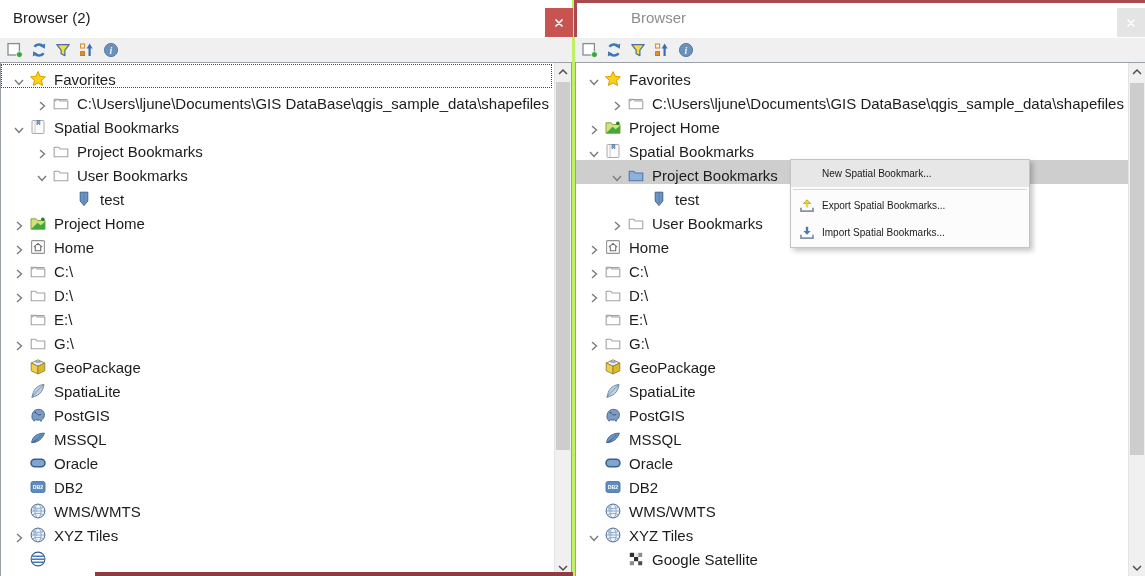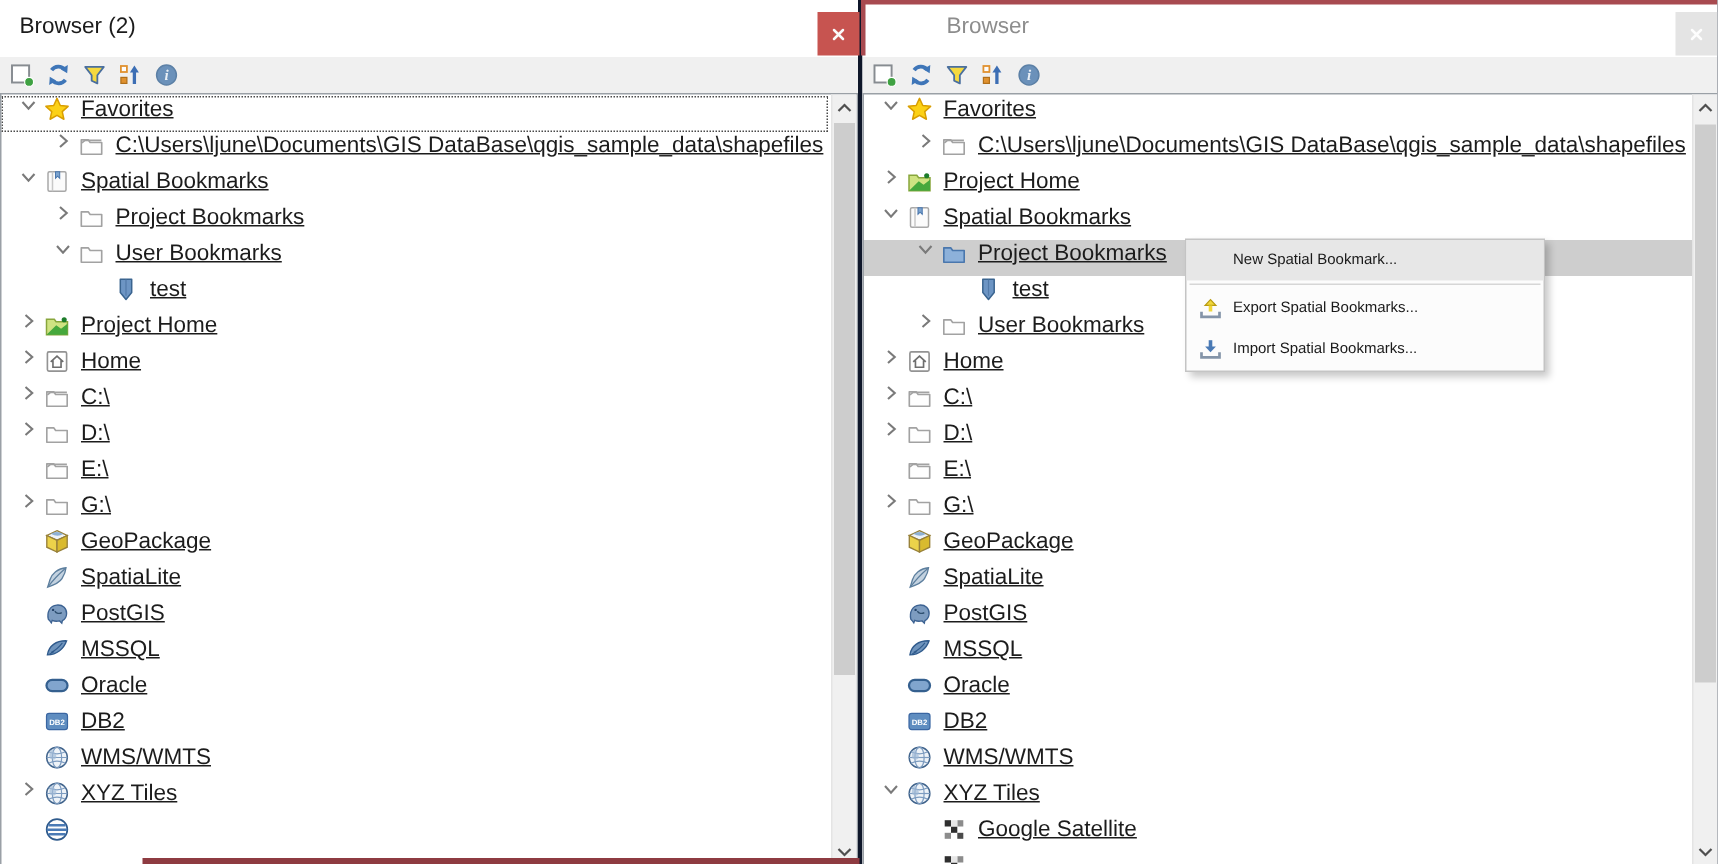--- a/index.html
+++ b/index.html
@@ -1,19 +1,19 @@
 <!DOCTYPE html>
 <html><head>
 <meta charset="utf-8">
 <style>
   * { margin:0; padding:0; box-sizing:border-box; }
   html,body { background:#fff; }
   #app {
     position:relative; width:1145px; height:576px; overflow:hidden;
-    background:#0f172a; font-family:"Liberation Sans", sans-serif; color:#1c1c1c;
+    background:#bef264; font-family:"Liberation Sans", sans-serif; color:#1c1c1c;
   }
   .panel { position:absolute; top:0; height:576px; background:#fff; }
   #left-panel  { left:0; width:572px; }
   #right-panel { left:575px; width:570px; }
 
   .titlebar { position:absolute; top:0; left:0; right:0; height:38px; background:#fff; }
   .title { position:absolute; left:13px; top:9px; font-size:15px; }
   #left-panel  .title { color:#1b1b1b; }
   #right-panel .title { color:#8d8d8d; left:16px;margin-left:40px; }
   .close-btn { position:absolute; top:8px; width:28px; height:29px;
@@ -22,21 +22,21 @@
   #right-panel .close-btn { right:0; background:#e4e4e4; }
 
   .toolbar { position:absolute; top:38px; left:0; right:0; height:24px; background:#f0f0f0;
     display:flex; align-items:center; padding-left:5px; gap:4px; }
   .tbicon { width:20px; height:20px; display:flex; align-items:center; justify-content:center; }
 
   .tree { position:absolute; top:62px; bottom:0; left:0; right:0; background:#fff;
     border-top:1px solid #9aa0a6; border-left:1px solid #9aa0a6; overflow:hidden; padding-top:1px; }
   #left-panel .tree { border-right:1px solid #9aa0a6; }
 
-  .trow { height:24px; display:flex; align-items:flex-start; font-size:15px; white-space:nowrap;text-decoration:underline; }
+  .trow { height:24px; display:flex; align-items:flex-end; font-size:15px; white-space:nowrap; }
   .trow.selected { background:#cecece; }
   .trow.focused  { outline:1px dotted #4a4a4a; outline-offset:-1px; width:calc(100% - 19px); }
   .chev  { flex:0 0 20px; width:20px; display:flex; align-items:center; justify-content:center; }
   .ticon { flex:0 0 18px; width:18px; height:18px; display:flex; align-items:center; justify-content:center; }
   .tlabel { margin-left:7px; }
 
   .vscroll { position:absolute; top:63px; bottom:0; width:17px; background:#f0f0f0; border-left:1px solid #e4e4e4; }
   #left-panel  .vscroll { right:1px; }
   #right-panel .vscroll { right:0; }
   .sb-btn { position:absolute; left:0; right:0; height:17px; display:flex; align-items:center; justify-content:center; }

